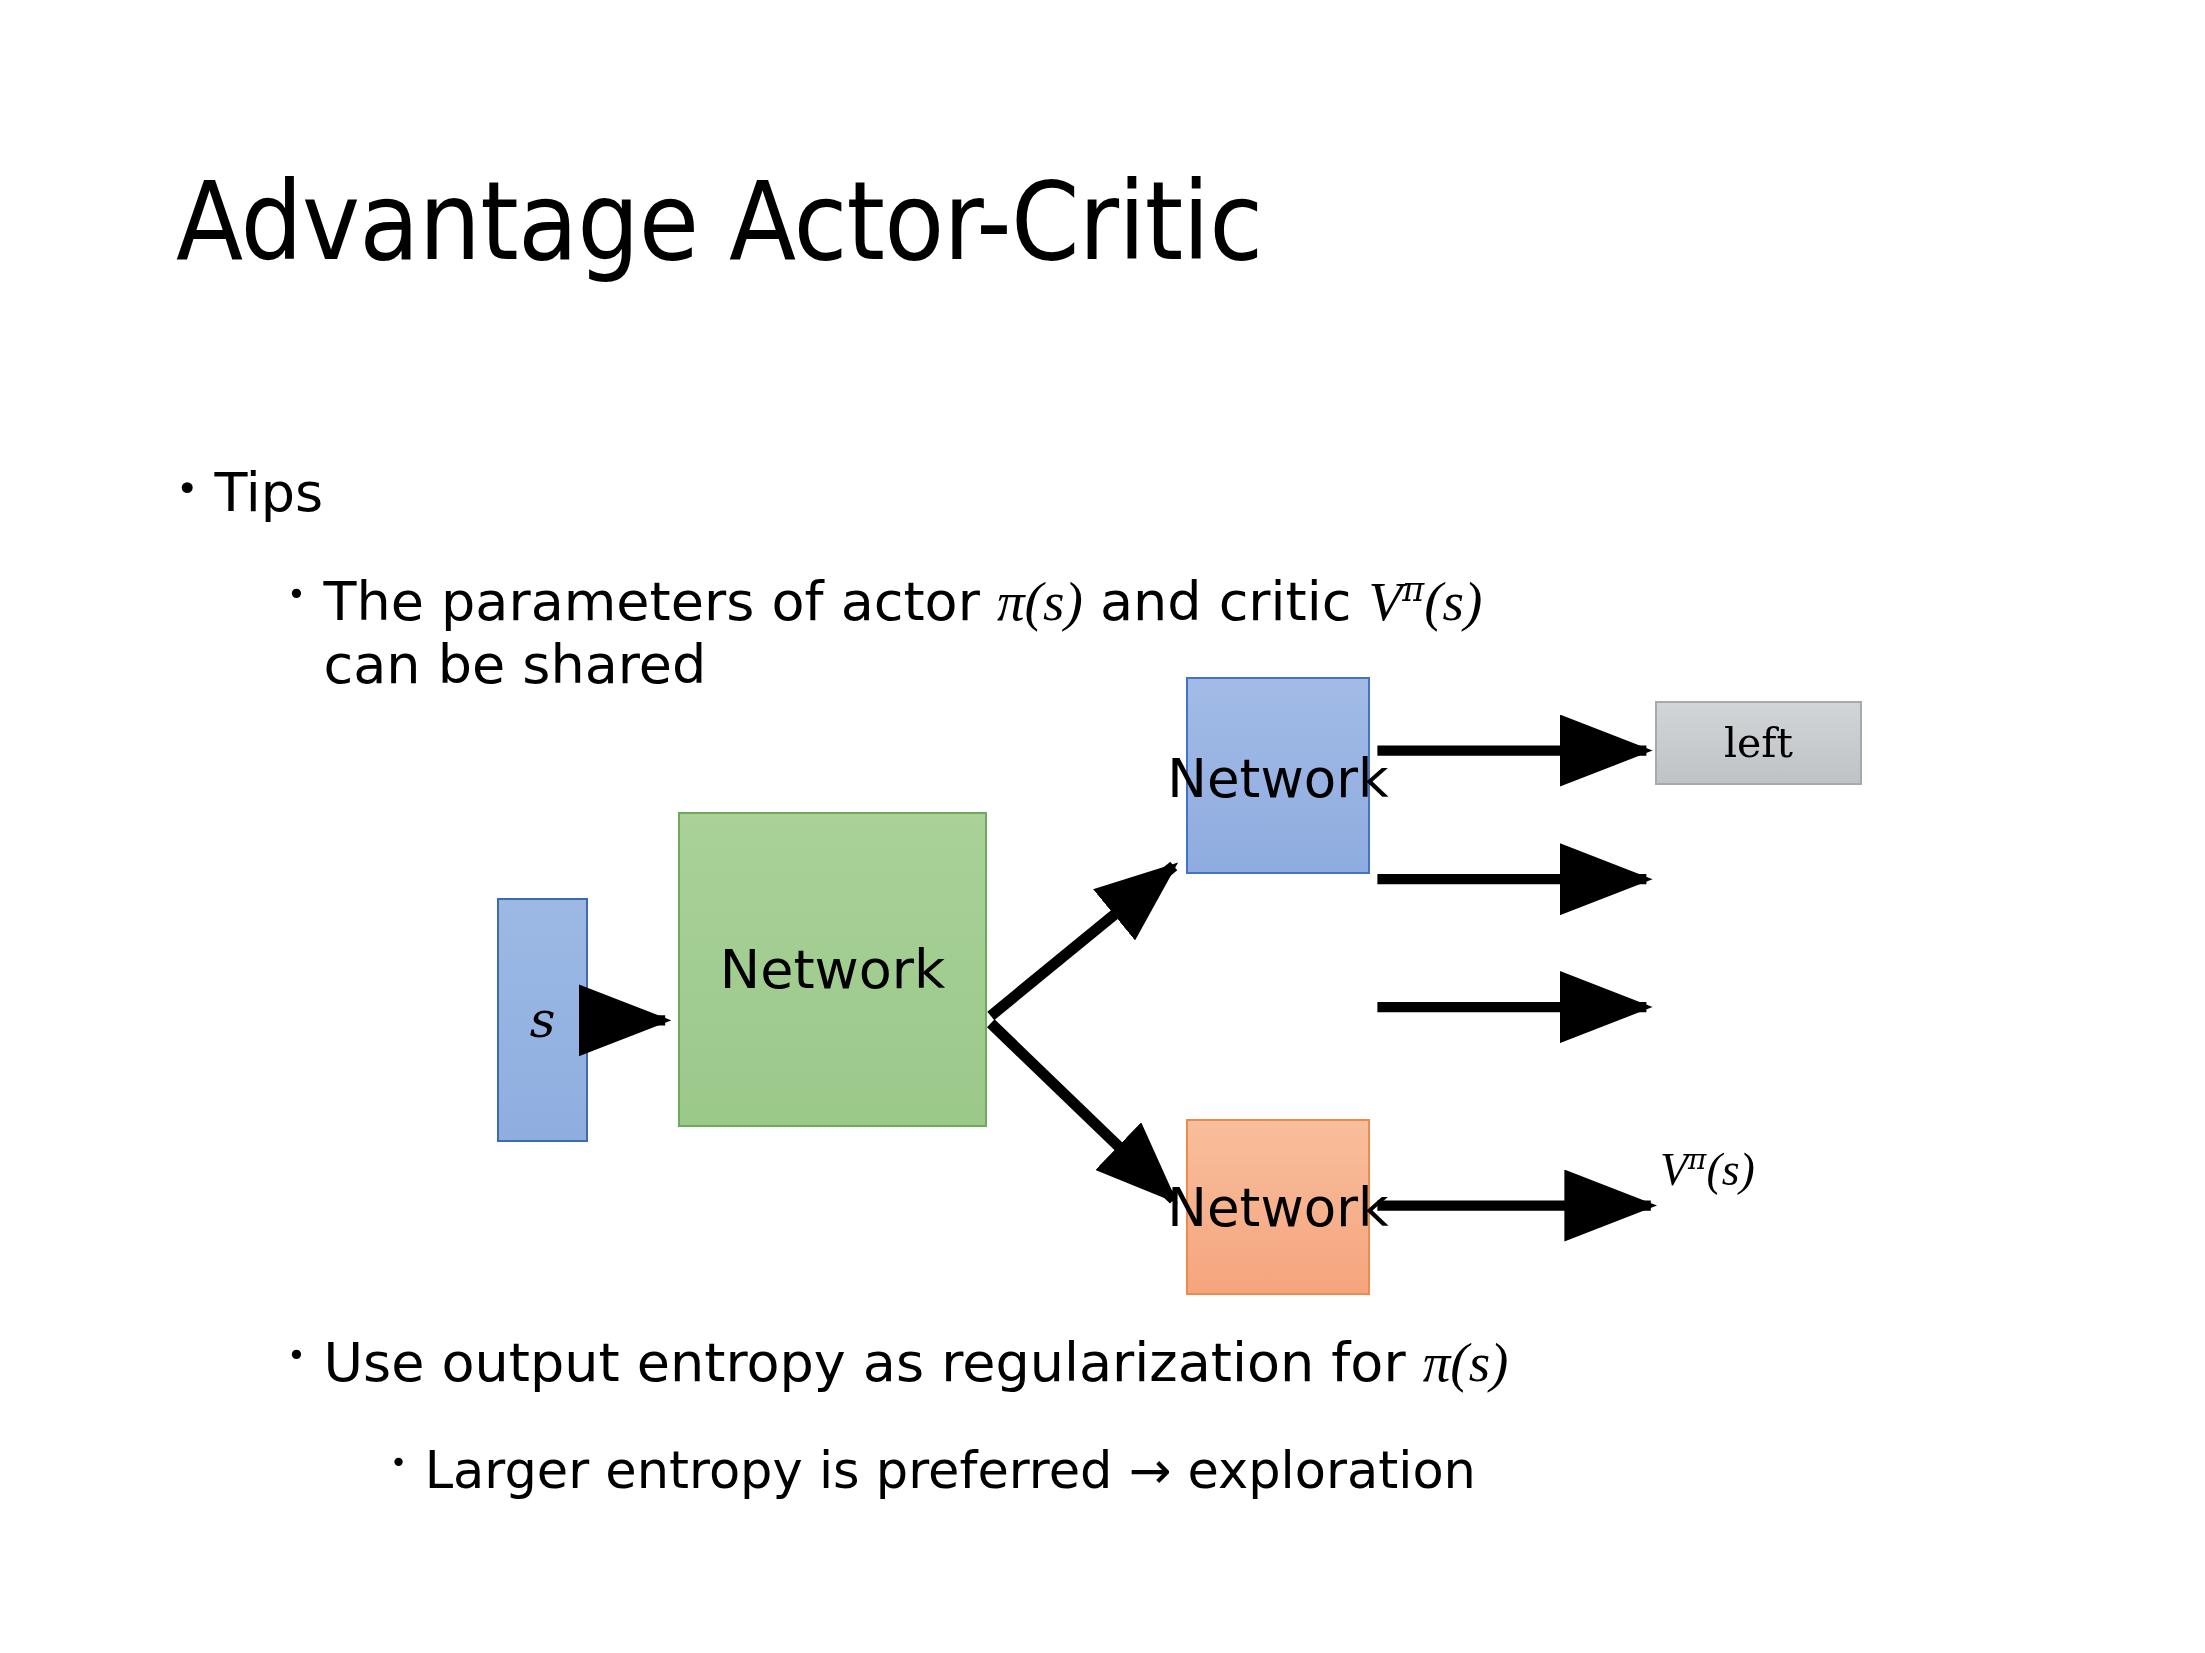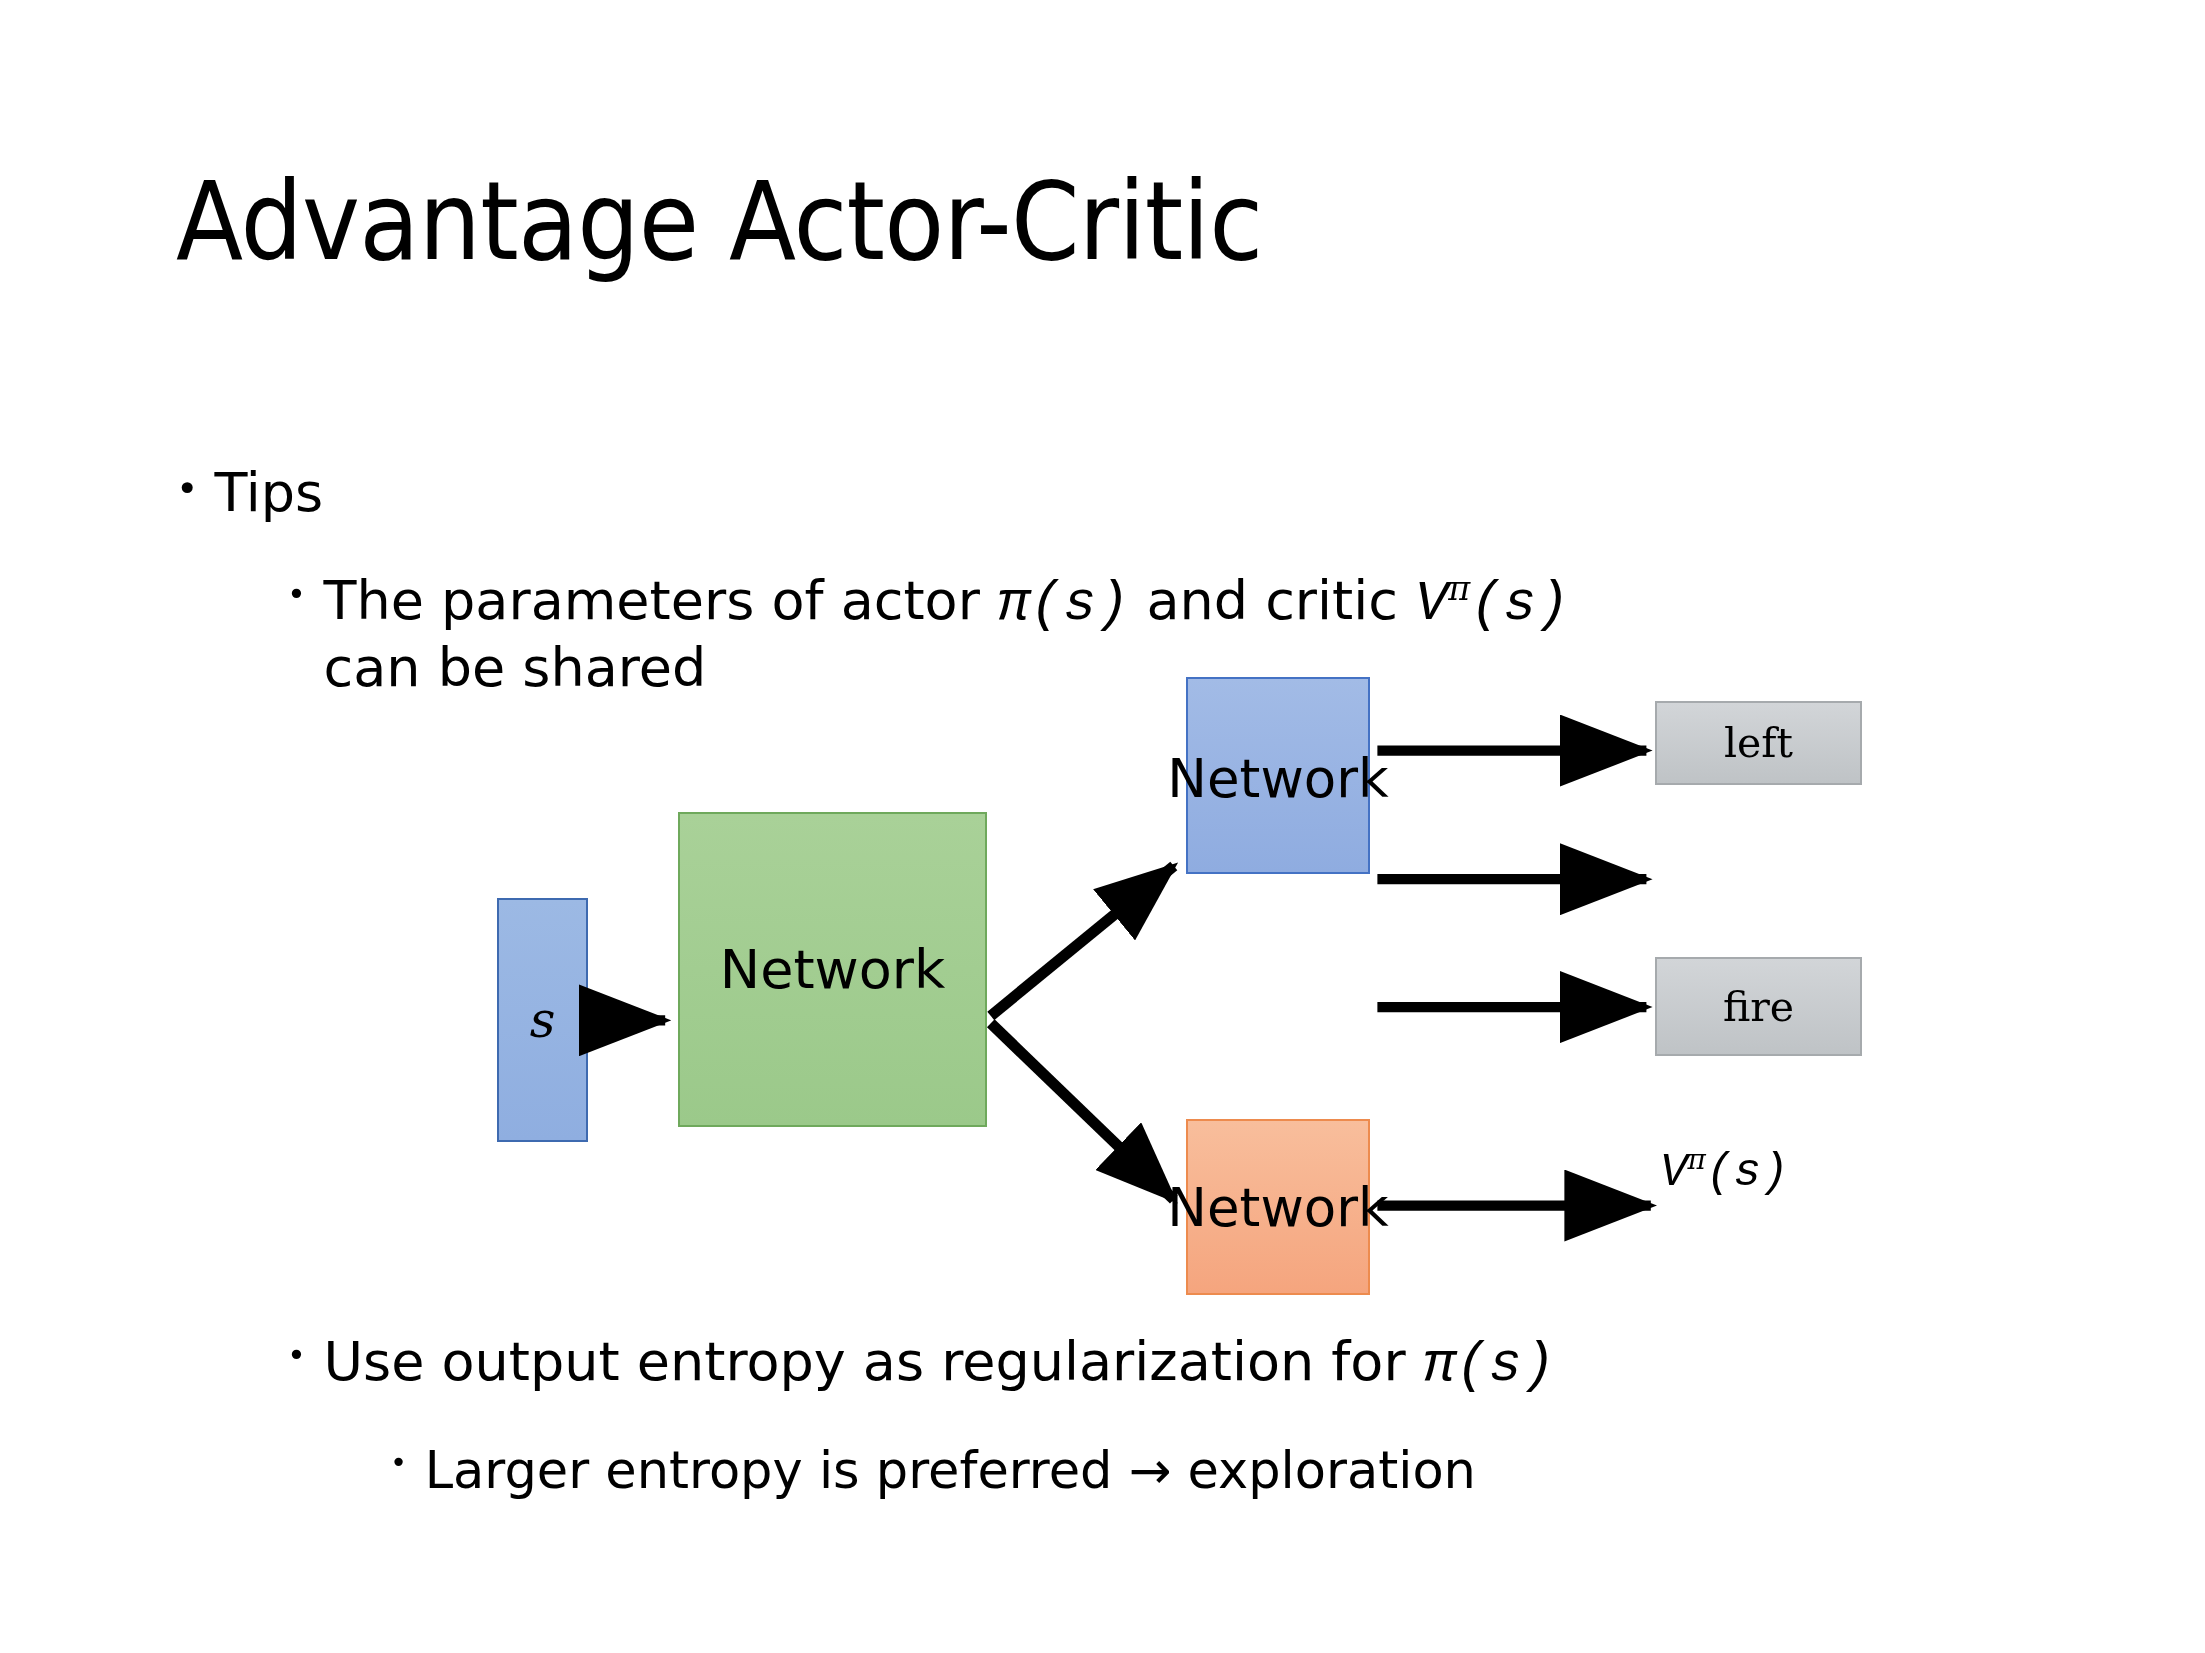--- a/index.html
+++ b/index.html
@@ -81,21 +81,21 @@
     left: 390px;
     top: 1441px;
     width: 1750px;
     font-size: 51px;
     line-height: 1.16;
   }
   #b-larger .dot { font-size: 29px; padding-right: 17.6px; position: relative; top: 7.4px; }
 
   
   .math {
-    font-family: Liberation Mono, monospace;
+    font-family: Liberation Serif, serif;
     font-style: italic;
     font-size: 1.02em;
   }
   sup.mathsup {
     font-family: "DejaVu Serif", "Liberation Serif", serif;
     font-style: italic;
     font-size: 0.62em;
     vertical-align: super;
     line-height: 0;
   }
@@ -218,23 +218,20 @@
     <span class="lbl">Network</span>
   </div>
 
   <div class="box" id="box-net-critic">
     <span class="lbl">Network</span>
   </div>
 
   <div class="out-box" id="out-left">
     <span>left</span>
   </div>
-  <div class="out-box" id="out-fire">
-    <span>fire</span>
-  </div>
 
   <div id="value-label"><span class="math">V</span><sup class="mathsup">π</sup><span class="math">(s)</span></div>
 
   <svg id="arrows" viewBox="0 0 3000 2250" xmlns="http://www.w3.org/2000/svg">
     <defs>
       <marker id="ah" markerWidth="9" markerHeight="7" refX="8.4" refY="3.5" orient="auto" markerUnits="strokeWidth">
         <path d="M0,0 L9,3.5 L0,7 z" fill="#000000"></path>
       </marker>
       <marker id="ah2" markerWidth="7.5" markerHeight="6" refX="7" refY="3" orient="auto" markerUnits="strokeWidth">
         <path d="M0,0 L7.5,3 L0,6 z" fill="#000000"></path>

